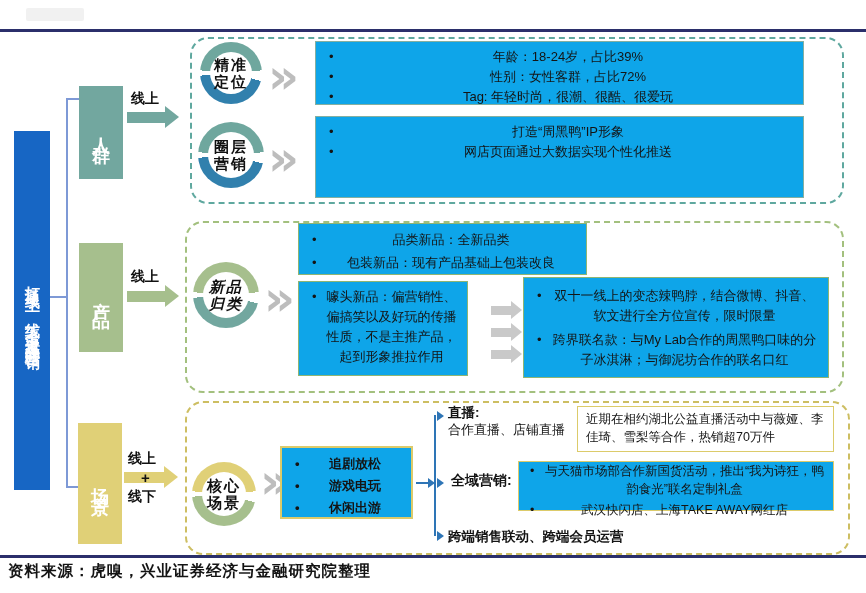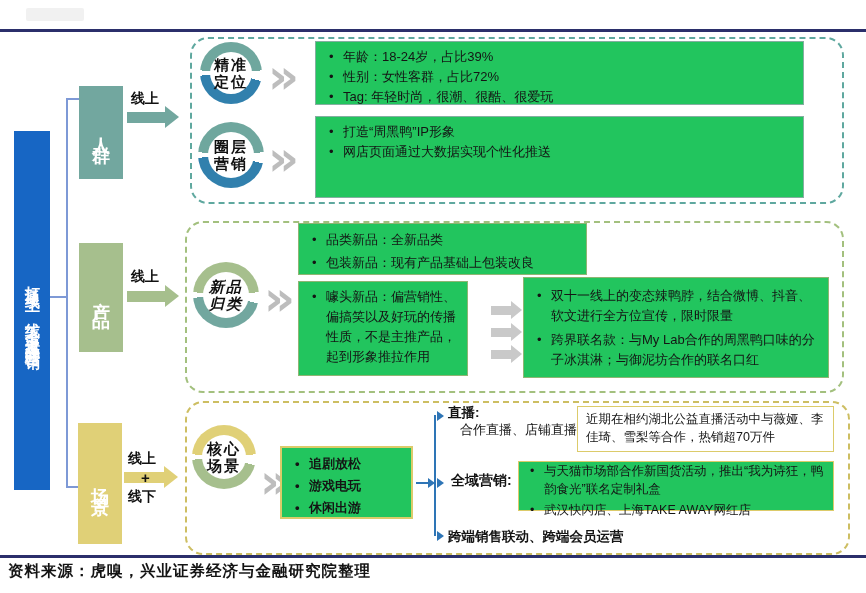--- a/index.html
+++ b/index.html
@@ -43,40 +43,40 @@
   .ring .hole{position:absolute;inset:10px;background:#fff;border-radius:50%;}
   .ring .txt{position:relative;text-align:center;font-size:15px;font-weight:700;line-height:1.15;color:#111;}
   .ring .txt span{display:block;letter-spacing:2px;}
   .c-tealblue{background:conic-gradient(from -85deg,#6FA79E 0 170deg,#fff 170deg 190deg,#3180AD 190deg 350deg,#fff 350deg 360deg);}
   .c-greenteal{background:conic-gradient(from -85deg,#A6BF8D 0 170deg,#fff 170deg 190deg,#72A79F 190deg 350deg,#fff 350deg 360deg);font-style:italic;}
   .c-yellowgreen{background:conic-gradient(from -85deg,#E0D077 0 170deg,#fff 170deg 190deg,#A6BF8D 190deg 350deg,#fff 350deg 360deg);}
 
   .chev{position:absolute;color:#BDBDBD;font-size:48px;font-weight:700;line-height:1;
         font-family:"DejaVu Sans",sans-serif;}
 
-  .bbox{position:absolute;background:#22c55e;box-sizing:border-box;padding:5px 10px;}
+  .bbox{position:absolute;background:#0ea5e9;box-sizing:border-box;padding:5px 10px;text-align:center;}
   .bbox ul{margin:0;padding:0;list-style:none;}
   .bbox li{position:relative;padding-left:17px;font-size:13px;line-height:1.55;}
   .bbox li::before{content:"•";position:absolute;left:3px;top:0;}
   .b-teal{border:1.5px solid #84AFA0;}
   .b-green{border:1.5px solid #8FB573;}
   .b-yellow{border:1.5px solid #DCCB6A;}
   .roomy li{line-height:1.75;}
   .bold li{font-weight:700;line-height:1.7;}
   .small li{font-size:12.5px;line-height:1.45;margin-bottom:3px;}
 
   .garr{position:absolute;width:20px;height:9px;background:#C9C9C9;}
   .garr i{position:absolute;left:100%;top:-5px;width:0;height:0;
           border-top:9.5px solid transparent;border-bottom:9.5px solid transparent;border-left:11px solid #C9C9C9;}
 
   .cline{position:absolute;background:#2E75B6;}
   .carrow{position:absolute;width:0;height:0;border-top:5px solid transparent;
           border-bottom:5px solid transparent;border-left:7px solid #2E75B6;}
   .blabel{position:absolute;font-weight:700;font-size:13.5px;}
-  .bsub{position:absolute;font-size:13px;margin-left:12px;}
+  .bsub{position:absolute;font-size:13px;}
   .pbox{position:absolute;background:#fff;border:1.5px solid #DCCB6A;box-sizing:border-box;
         font-size:12.5px;line-height:1.45;padding:3px 8px;}
 
   .source{position:absolute;left:8px;top:561px;font-size:15.5px;font-weight:600;letter-spacing:1px;}
 </style>
 </head>
 <body>
 
 <div class="canvas">
 
@@ -176,21 +176,21 @@
       <i></i>
     </div>
 
   <div class="bbox b-green" style="left:523px;top:277px;width:306px;height:101px;padding-top:8px;">
     <ul>
       <li style="margin-bottom:4px;">双十一线上的变态辣鸭脖，结合微博、抖音、软文进行全方位宣传，限时限量</li>
       <li>跨界联名款：与My Lab合作的周黑鸭口味的分子冰淇淋；与御泥坊合作的联名口红</li>
     </ul>
   </div>
 
-  <div class="ring c-yellowgreen" style="left:192px;top:425px;width:64px;height:64px;align-items:center;">
+  <div class="ring c-yellowgreen" style="left:192px;top:462px;width:64px;height:64px;align-items:center;">
     <div class="hole"></div>
     <div class="txt">
         <span>核心</span>
         <span>场景</span>
       </div>
   </div>
   <div class="chev" style="left:260px;top:457px;">»</div>
 
   <div class="bbox b-yellow bold" style="left:280px;top:446px;width:133px;height:73px;border-width:2px;">
     <ul>

